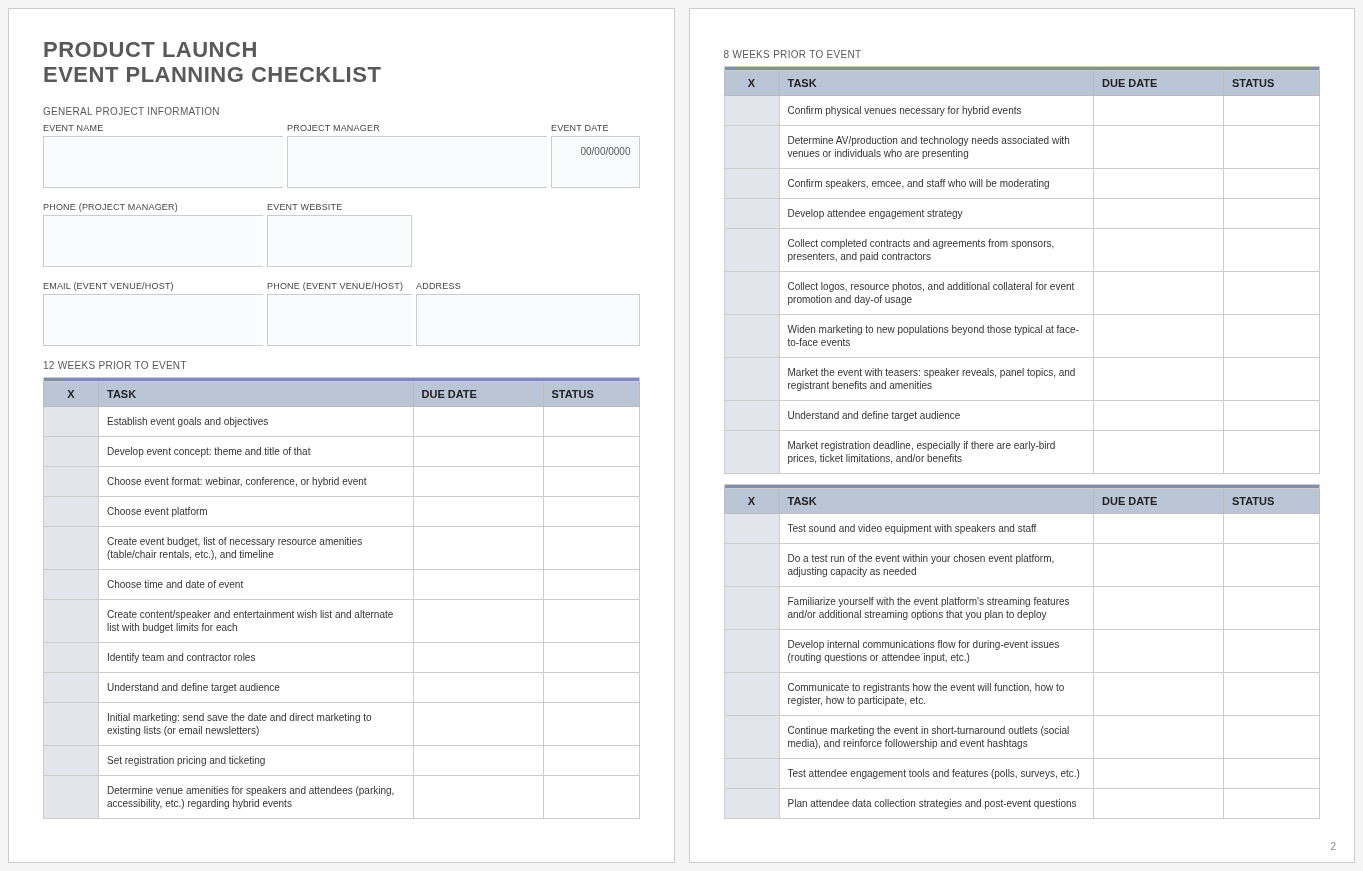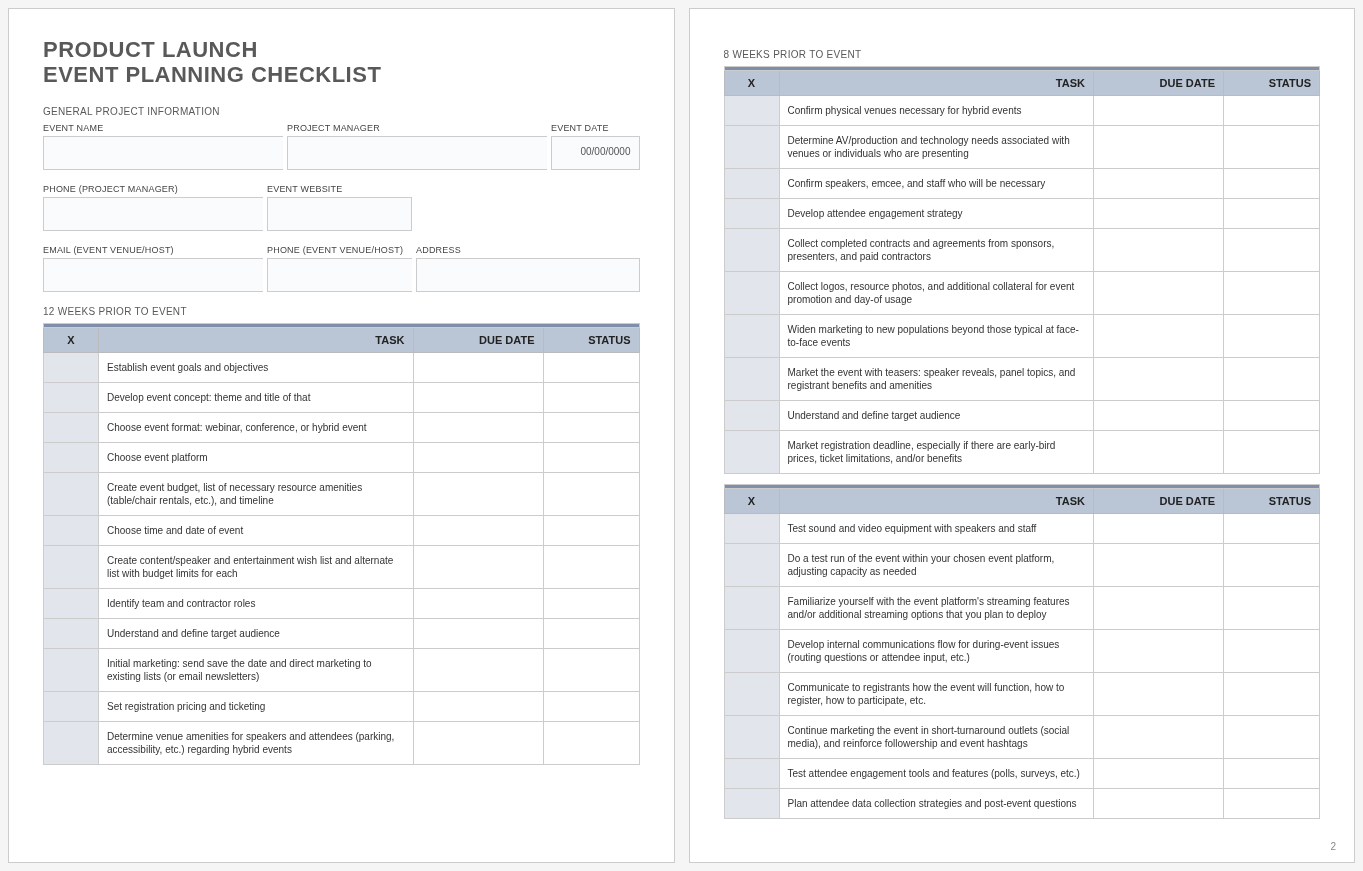--- a/index.html
+++ b/index.html
@@ -53,42 +53,42 @@
   .info-row.third .info-cell:nth-child(3){ flex: 1; }
   .field-label {
     font-size: 9px;
     color: #444;
     margin-bottom: 3px;
     letter-spacing: 0.2px;
   }
   .field-box {
     border: 1px solid #ccc;
     background: #fafbfc;
-    height: 34px;
+    height: 52px;
     padding: 9px 8px;
     font-size: 10px;
     color: #555;
     border-right: none;
   }
   .info-cell:last-child .field-box { border-right: 1px solid #ccc; }
   .field-box.right-align { text-align: right; }
 
   table.checklist {
     width: 100%;
     border-collapse: collapse;
     margin-bottom: 10px;
   }
   table.checklist thead { background: #bac5d6; }
   table.checklist thead tr:first-child td {
     height: 4px;
     padding: 0;
     background: #7f8fa9;
   }
   table.checklist th {
-    text-align: right;
+    text-align: left;
     font-weight: bold;
     font-size: 11px;
     color: #222;
     padding: 6px 8px;
     border: 1px solid #bbb;
   }
   table.checklist th.xcol {
     text-align: center;
     width: 55px;
   }
@@ -281,21 +281,21 @@
           <td></td>
         </tr>
         <tr>
           <td class="xcell"></td>
           <td>Determine AV/production and technology needs associated with venues or individuals who are presenting</td>
           <td></td>
           <td></td>
         </tr>
         <tr>
           <td class="xcell"></td>
-          <td>Confirm speakers, emcee, and staff who will be necessary</td>
+          <td>Confirm speakers, emcee, and staff who will be moderating</td>
           <td></td>
           <td></td>
         </tr>
         <tr>
           <td class="xcell"></td>
           <td>Develop attendee engagement strategy</td>
           <td></td>
           <td></td>
         </tr>
         <tr>

